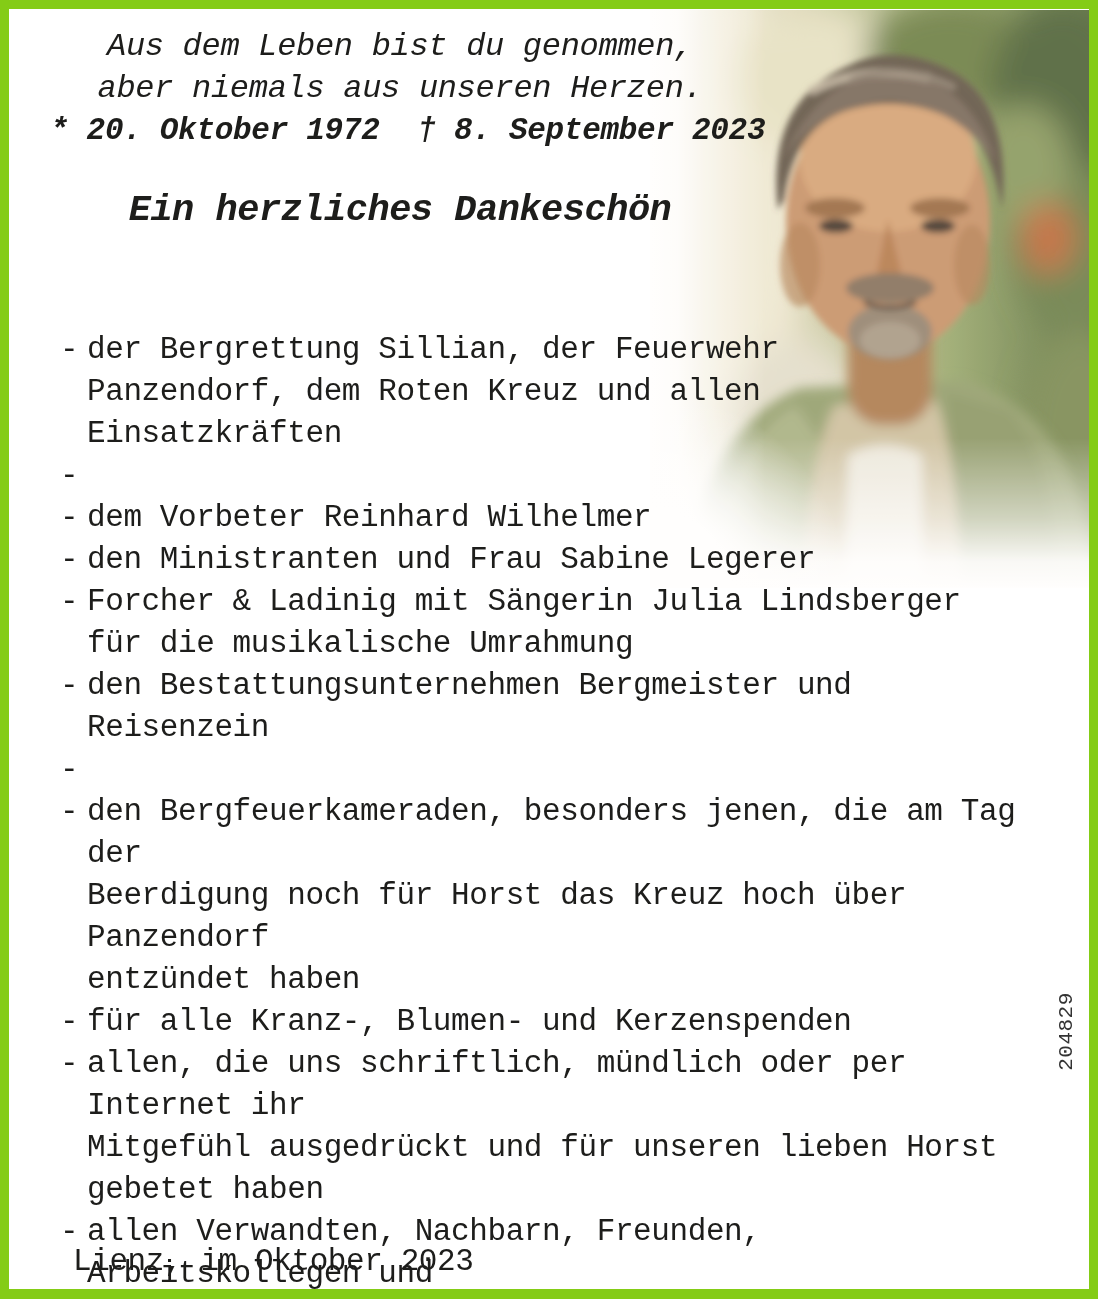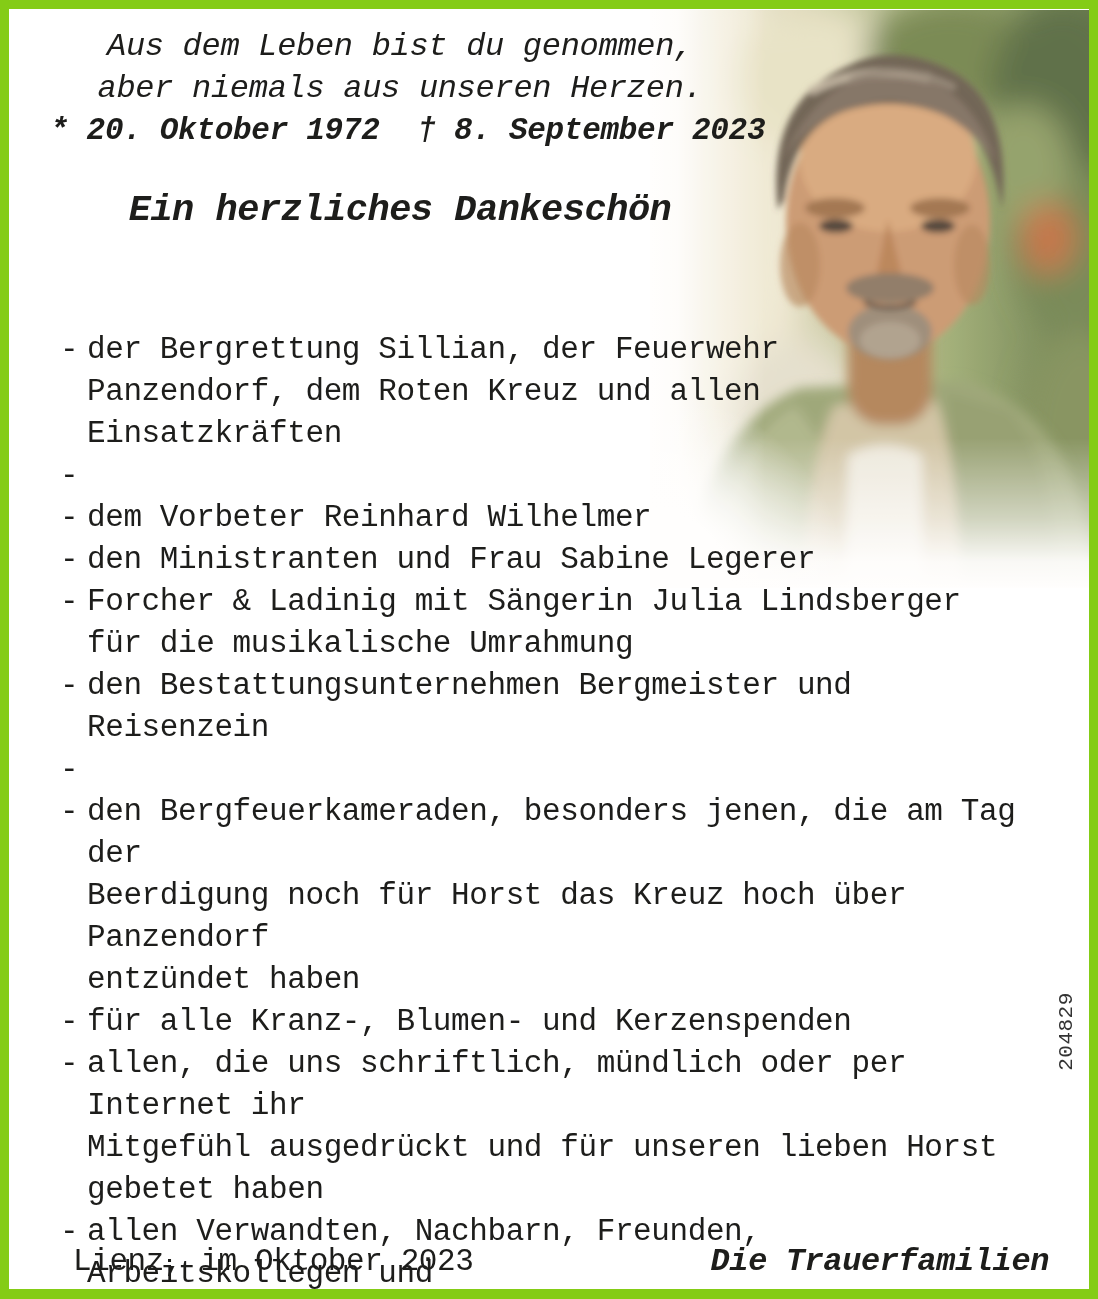--- a/index.html
+++ b/index.html
@@ -244,21 +244,20 @@
 
       <div class="li">
         <span class="dash">-</span>
         <span class="li-text">allen Verwandten, Nachbarn, Freunden, Arbeitskollegen und
 Bekannten, die ihn auf seinem letzten Weg begleitet haben.</span>
       </div>
     </div>
 
     <div class="footer">
       <span class="place-date">Lienz, im Oktober 2023</span>
-      <span class="signature">Die Trauerfamilien</span>
     </div>
 
     <div class="refnum">
       <span>204829</span>
     </div>
 
   </div>
 </div>
 
 </body></html>

